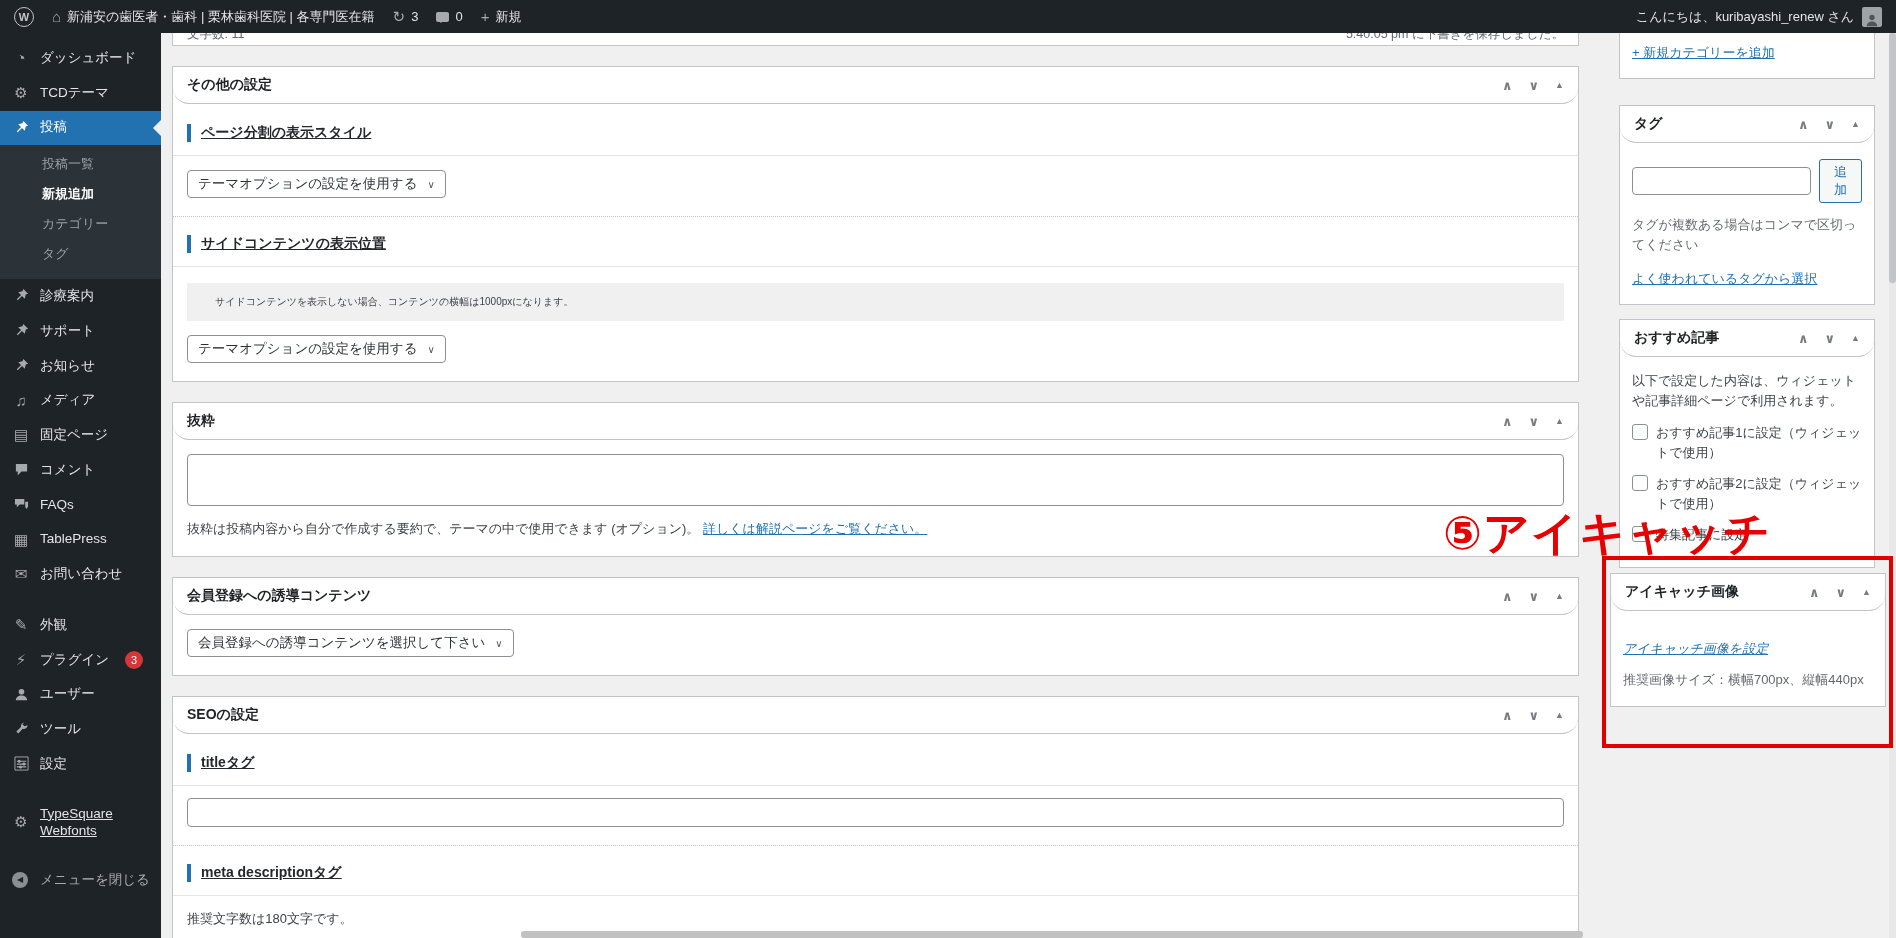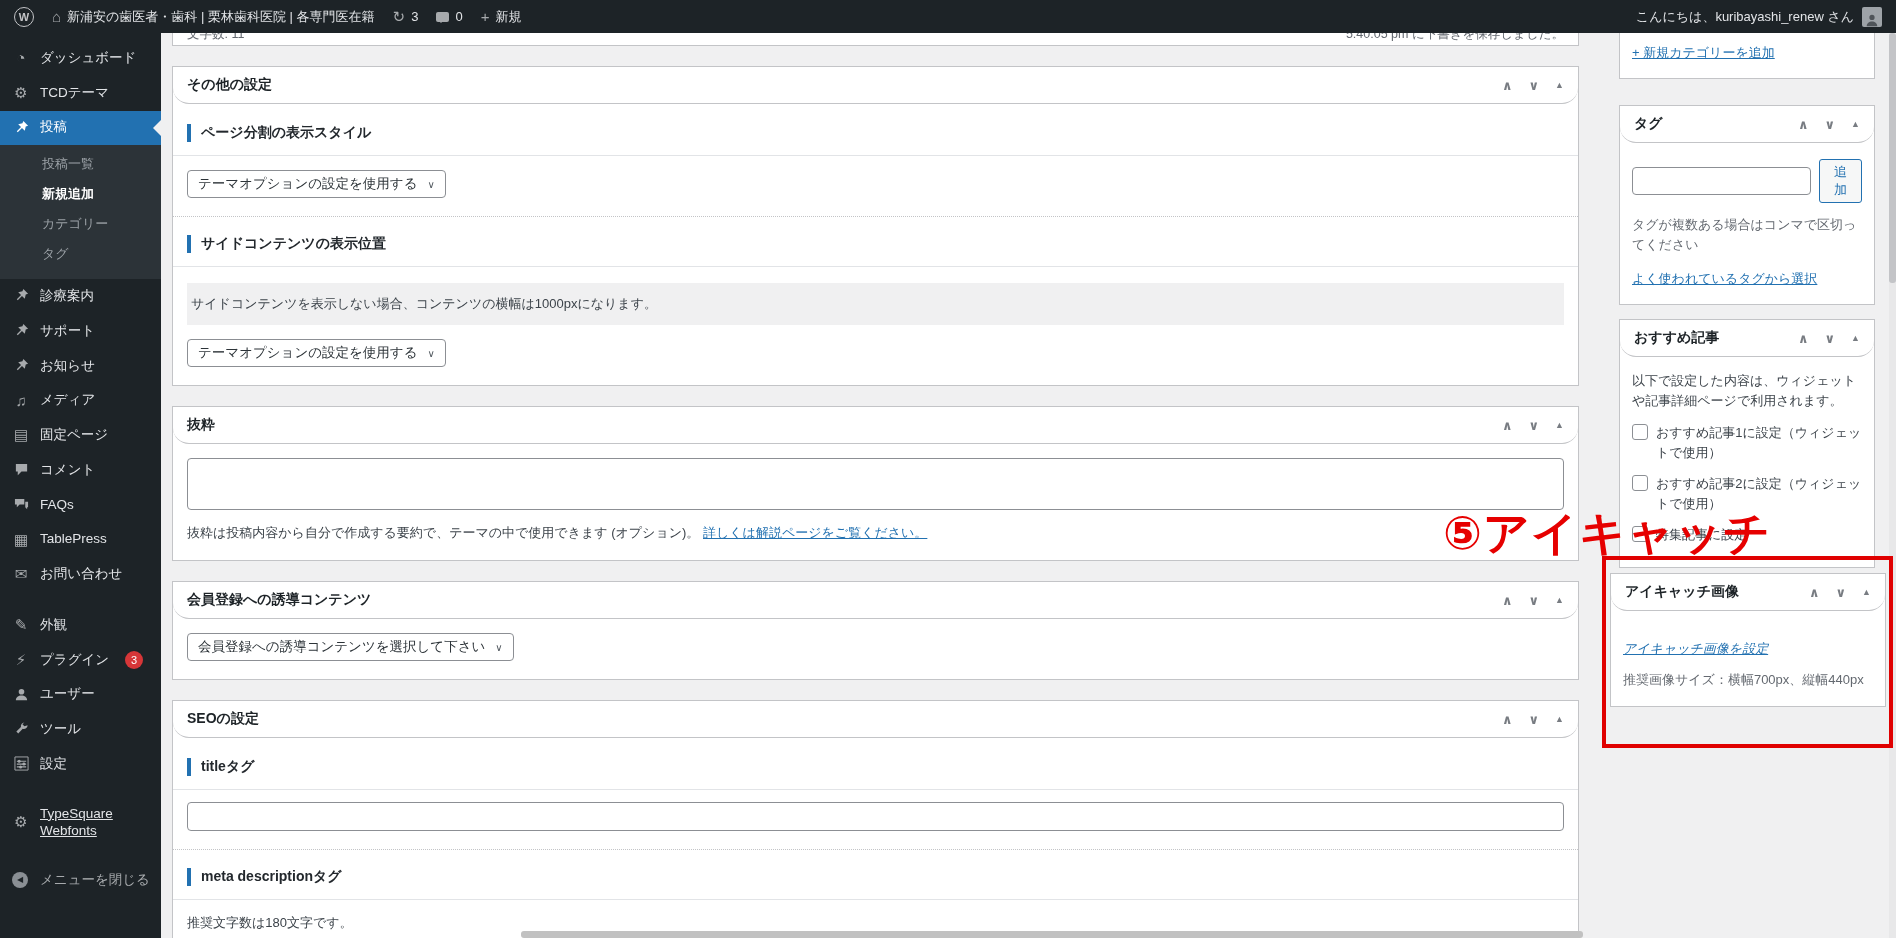--- a/index.html
+++ b/index.html
@@ -43,27 +43,27 @@
   
   .content { position:absolute; left:161px; top:33px; width:1735px; height:905px; background:#f0f0f1; overflow:hidden; }
   .main-col { position:absolute; left:11px; top:0; width:1407px; }
   .panel { background:#fff; border:1px solid #c3c4c7; }
   .panel-h { display:flex; align-items:center; padding:9px 14px; border-bottom:1px solid #c3c4c7;
     font-size:14px; font-weight:700;border-radius:16px; }
   .panel-h .sp { margin-left:auto; display:flex; align-items:center; gap:16px; color:#787c82; }
   .ord { font-size:13px; cursor:pointer; }
   .tog { font-size:9px; cursor:pointer; }
   .panel-b { padding:2px 14px 18px; }
-  .sec-h { margin-top:18px; padding-left:10px; border-left:4px solid #2271b1; font-size:14px; font-weight:700; color:#23282d; }
+  .sec-h { margin-top:18px; padding-left:10px; border-left:4px solid #2271b1; font-size:14px; font-weight:700; color:#23282d;text-decoration:underline; }
   .sec-line { border-bottom:1px solid #e2e4e7; margin:13px -14px 0; }
   .dotline { border-top:1px dotted #c3c4c7; margin:18px -14px 0; }
   .wp-select { display:inline-flex; align-items:center; gap:10px; border:1px solid #8c8f94; border-radius:4px;
     background:#fff; padding:4px 10px; font-size:13.5px; color:#2c3338; margin-top:14px; cursor:pointer; }
   .sel-chev { font-size:10px; color:#50575e; }
-  .note-box { background:#f0f0f1; padding:12px 4px; font-size:13px; color:#3c434a; margin-top:16px; }
+  .note-box { background:#f0f0f1; padding:12px 28px; font-size:10px; color:#3c434a; margin-top:16px; }
   .txt { width:100%; height:29px; border:1px solid #8c8f94; border-radius:4px; background:#fff; margin-top:12px; font-size:13px; padding:0 8px; }
   textarea.excerpt-area { width:100%; height:52px; border:1px solid #8c8f94; border-radius:4px; resize:none; margin-top:12px; }
   .desc { font-size:13px; color:#3c434a; margin-top:10px; }
   a.lnk { color:#2271b1; text-decoration:underline; cursor:pointer; }
   .sliver { height:13px; overflow:hidden; background:#fff; border:1px solid #c3c4c7; border-top:none; }
   .sliver-row { display:flex; justify-content:space-between; padding:0 14px; margin-top:-7px; font-size:12.5px; color:#646970; }
   .mt20 { margin-top:20px; }
 
   
   .right-col { position:absolute; left:1458px; top:0; width:256px; }

